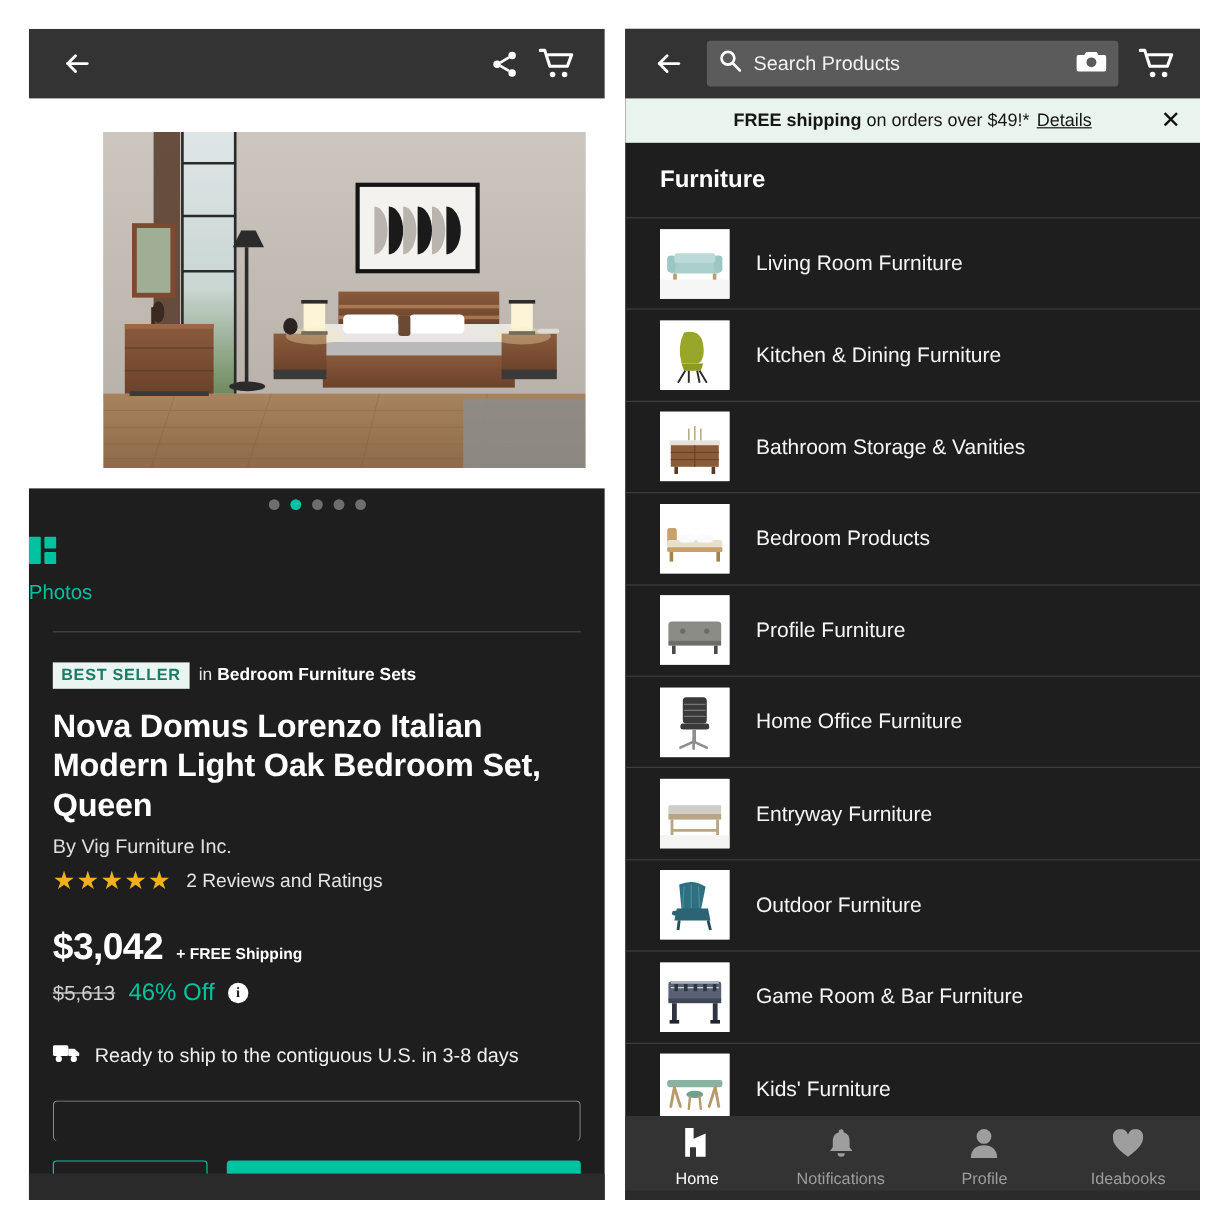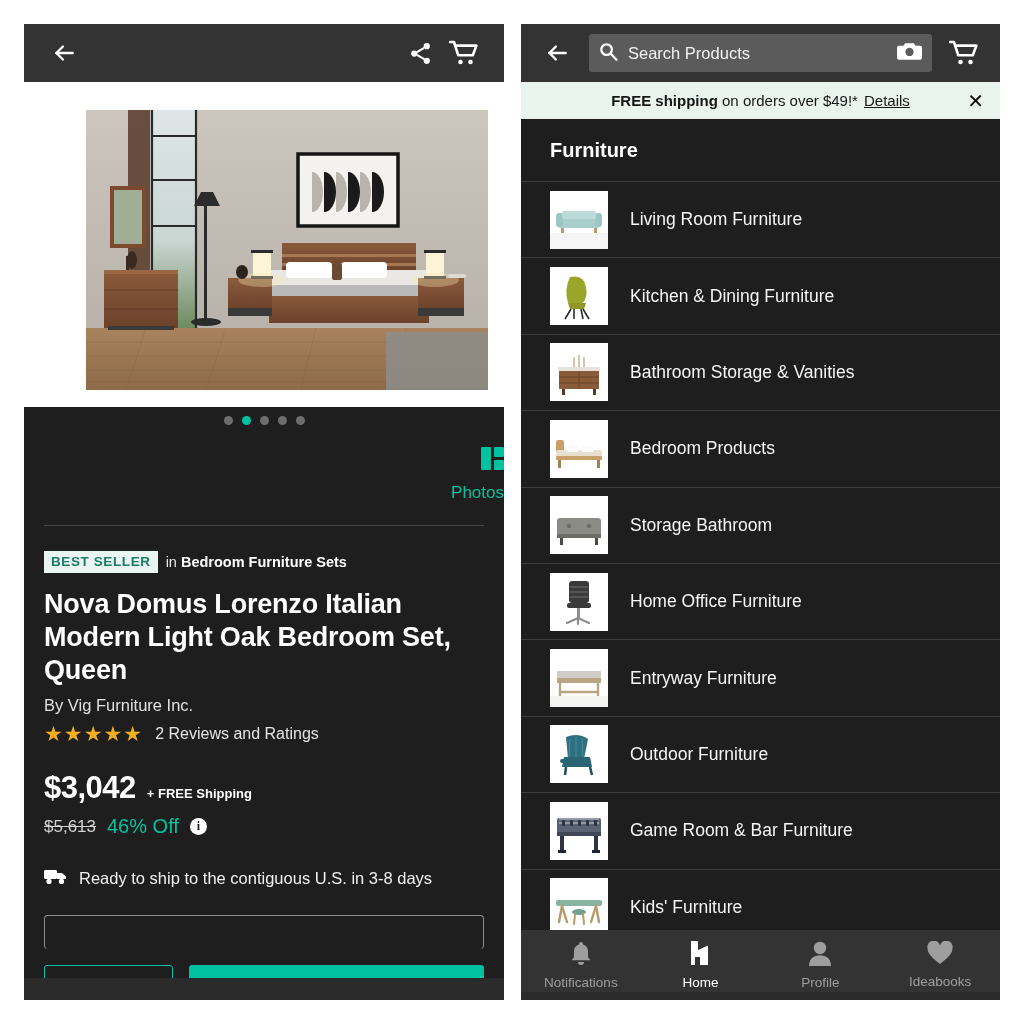--- a/index.html
+++ b/index.html
@@ -42,21 +42,21 @@
 
   
   #product-card {
     position: absolute; left: 0px; top: 383px; width: 480px; height: 593px;
     background: #1e1e1e; color: #ffffff;
   }
   .dots { display:flex; gap:9px; justify-content:center; padding-top:9px; }
   .dot { width:9px; height:9px; border-radius:50%; background:#6e6e6e; }
   .dot.active { background:#00c2a0; }
 
-  .photos-block { text-align:right; padding-top:22px; }
+  .photos-block { text-align:left; padding-top:22px; }
   .photos-icon { display:inline-block; }
   .photos-label { color:#00c2a0; font-size:17px; margin-top:9px; }
 
   .divider { height:1px; background:#474747; margin:22px 20px 0 20px; }
 
   .pad { padding: 0 20px; }
 
   .badge-row { display:flex; align-items:center; gap:8px; margin-top:25px; }
   .badge {
     background:#eaf5f1; color:#1d7a66; font-size:13.5px; font-weight:bold;
@@ -502,21 +502,21 @@
             <rect x="7" y="22" width="44" height="18" rx="3" fill="#8c8c86"></rect>
             <g fill="#6d6d68">
                 <circle cx="19" cy="30" r="2.2"></circle>
                 <circle cx="39" cy="30" r="2.2"></circle>
               </g>
             <rect x="7" y="38" width="44" height="4" fill="#6d6d68"></rect>
             <rect x="10" y="42" width="3" height="7" fill="#4a4a46"></rect>
               <rect x="45" y="42" width="3" height="7" fill="#4a4a46"></rect>
           </svg>
         </div>
-        <span class="cat-label">Storage Bathroom</span>
+        <span class="cat-label">Profile Furniture</span>
       </div>
 
       <div class="cat-row">
         <div class="thumb">
           <svg viewBox="0 0 58 58">
               <rect width="58" height="58" fill="#fff"></rect>
             <rect x="19" y="8" width="20" height="22" rx="3" fill="#3a3a3a"></rect>
             <g stroke="#777" stroke-width="0.9">
                 <line x1="20" y1="14" x2="38" y2="14"></line>
                 <line x1="20" y1="19" x2="38" y2="19"></line>
@@ -618,37 +618,37 @@
                 <line x1="25" y1="36" x2="24" y2="46"></line>
                 <line x1="33" y1="36" x2="34" y2="46"></line>
               </g>
           </svg>
         </div>
         <span class="cat-label">Kids' Furniture</span>
       </div>
     </div>
 
     <div class="bottomnav">
+      <div class="nav-item active">
+        <span>
+          <svg width="27" height="25" viewBox="0 0 27 25" fill="#ffffff">
+            <path d="M4 0 h7 v9 l10 -4.4 v19.4 h-8 v-8 h-5 v8 h-4 z"></path>
+          </svg>
+        </span>
+        <span class="nav-label">Home</span>
+      </div>
       <div class="nav-item">
         <span>
           <svg width="24" height="25" viewBox="0 0 24 25" fill="#9e9e9e">
             <path d="M12 1 a2 2 0 0 1 2 2 v0.6 a7 7 0 0 1 5 6.7 V16 l2.4 3.2 H2.6 L5 16 v-5.7 a7 7 0 0 1 5 -6.7 V3 a2 2 0 0 1 2 -2 z"></path>
             <path d="M9 21 h6 a3 3 0 0 1 -6 0 z"></path>
           </svg>
         </span>
         <span class="nav-label">Notifications</span>
       </div>
-      <div class="nav-item active">
-        <span>
-          <svg width="27" height="25" viewBox="0 0 27 25" fill="#ffffff">
-            <path d="M4 0 h7 v9 l10 -4.4 v19.4 h-8 v-8 h-5 v8 h-4 z"></path>
-          </svg>
-        </span>
-        <span class="nav-label">Home</span>
-      </div>
       <div class="nav-item">
         <span>
           <svg width="24" height="25" viewBox="0 0 24 25" fill="#9e9e9e">
             <circle cx="12" cy="7" r="6.2"></circle>
             <path d="M1 25 C1 17.6 5.9 14.3 12 14.3 C18.1 14.3 23 17.6 23 25 z"></path>
           </svg>
         </span>
         <span class="nav-label">Profile</span>
       </div>
       <div class="nav-item">

